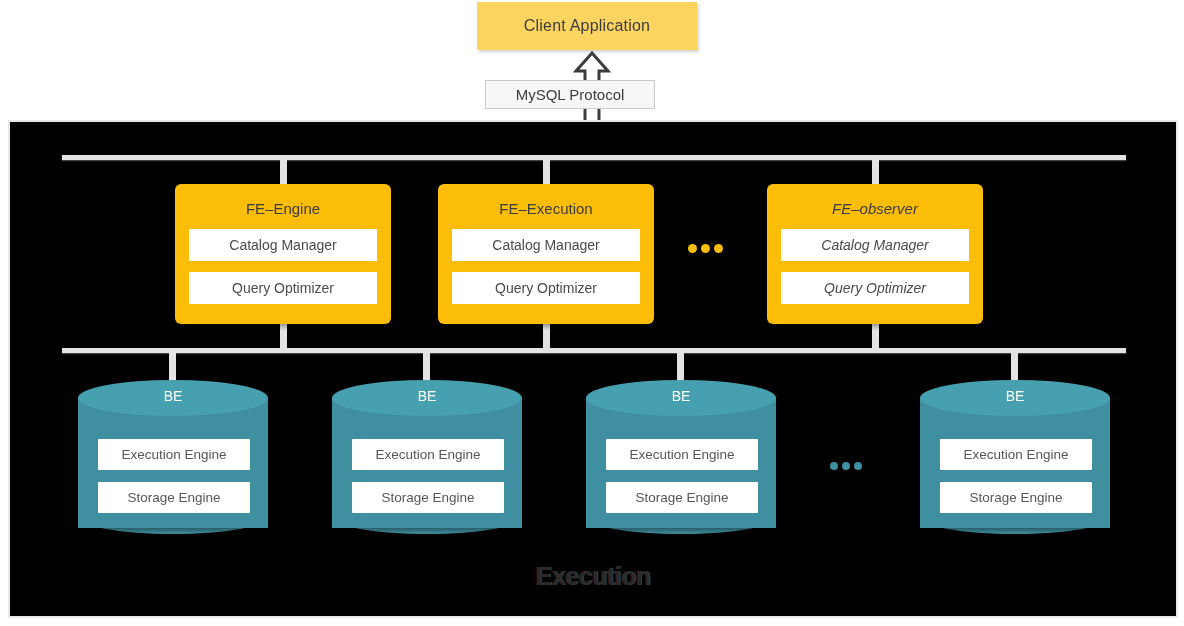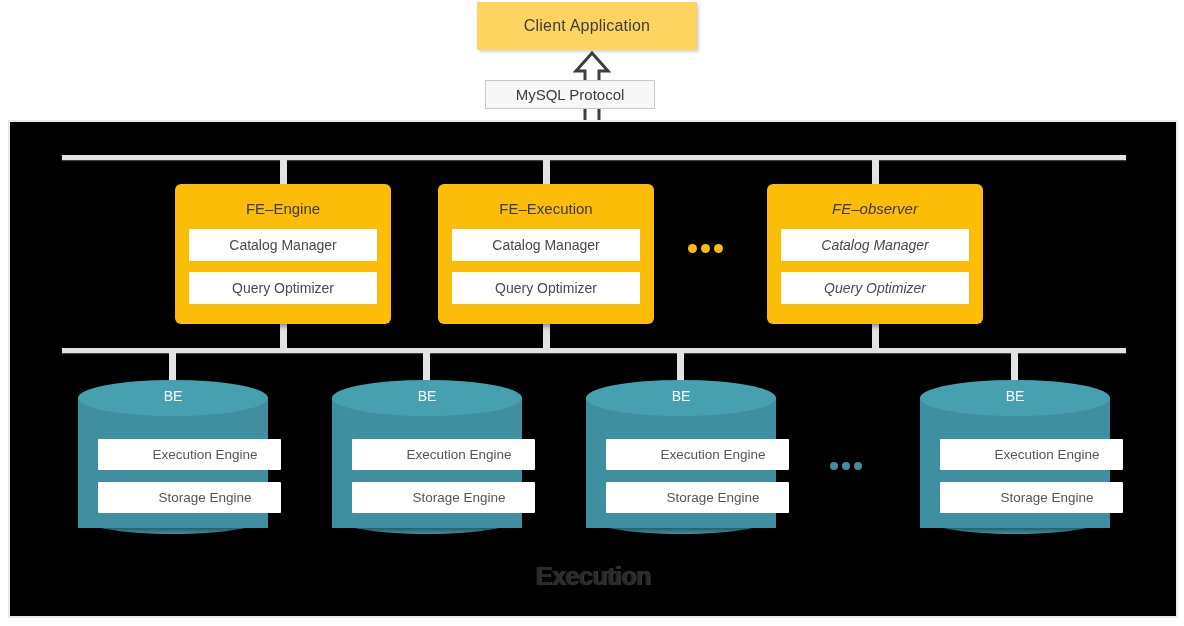--- a/index.html
+++ b/index.html
@@ -206,21 +206,20 @@
     width: 152px;
     height: 31px;
     background: #ffffff;
     border-radius: 1px;
     display: flex;
     align-items: center;
     justify-content: center;
     font-size: 13.5px;
     color: #565656;
     z-index: 3;
-    padding-left: 31px;
   }
   .be .sub-0 { top: 59px; }
   .be .sub-1 { top: 102px; }
 
   
   .brand {
     position: absolute;
     left: 0;
     top: 440px;
     width: 100%;

